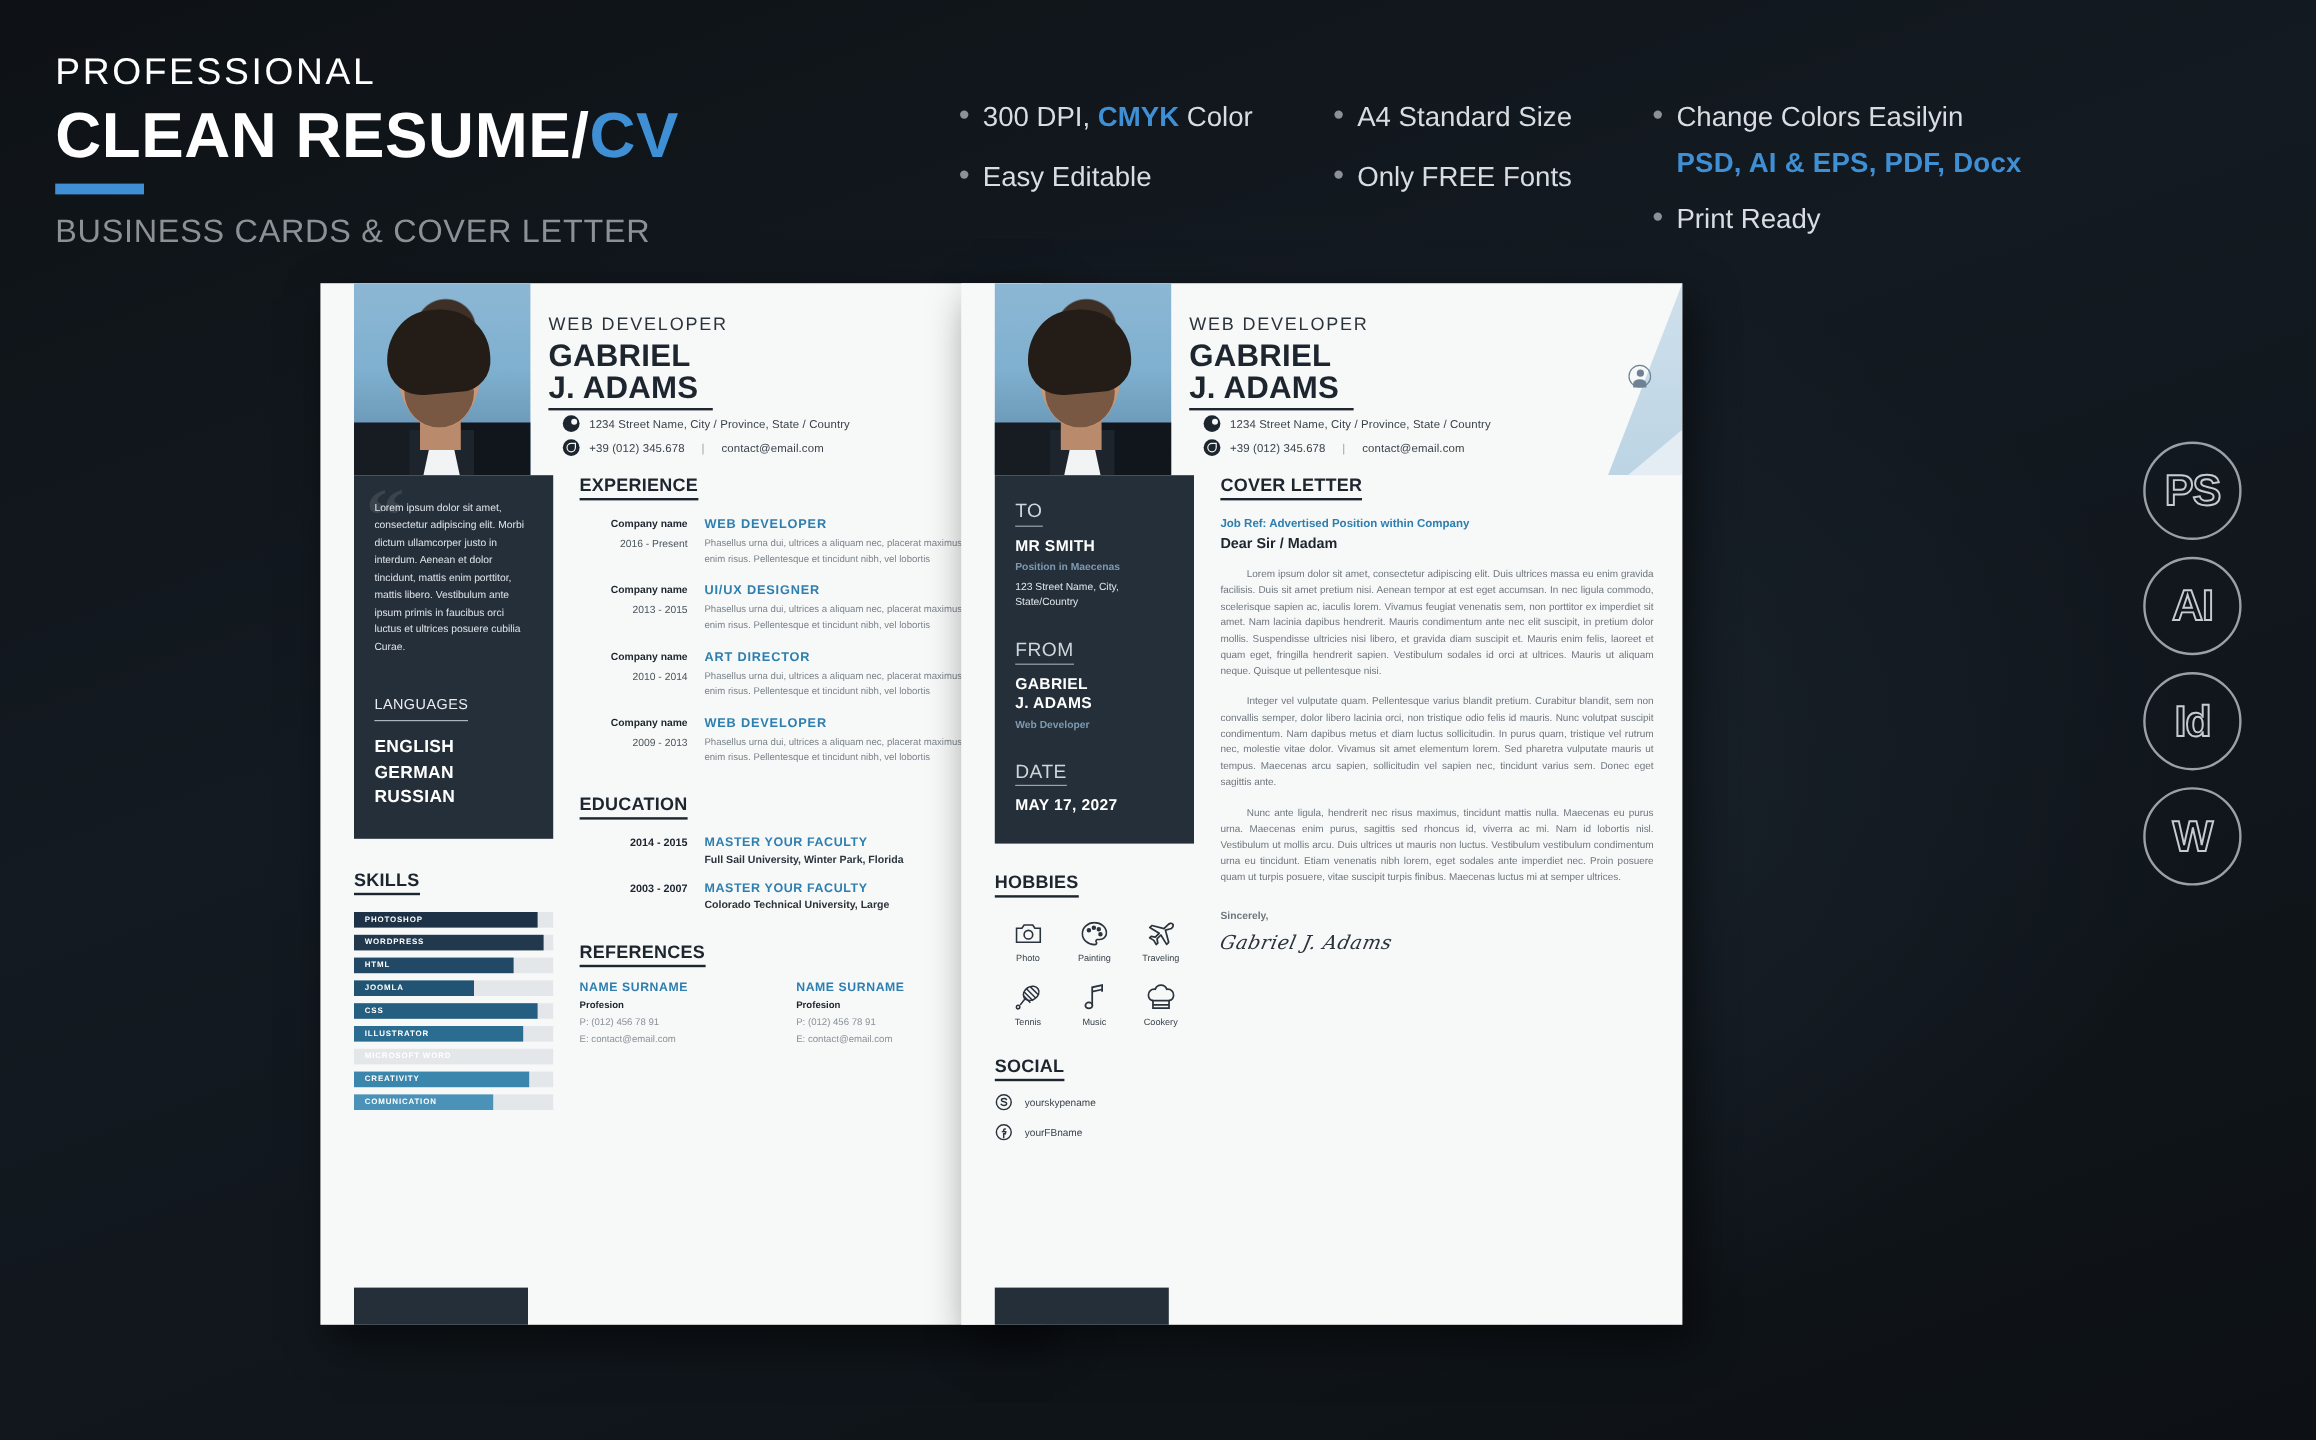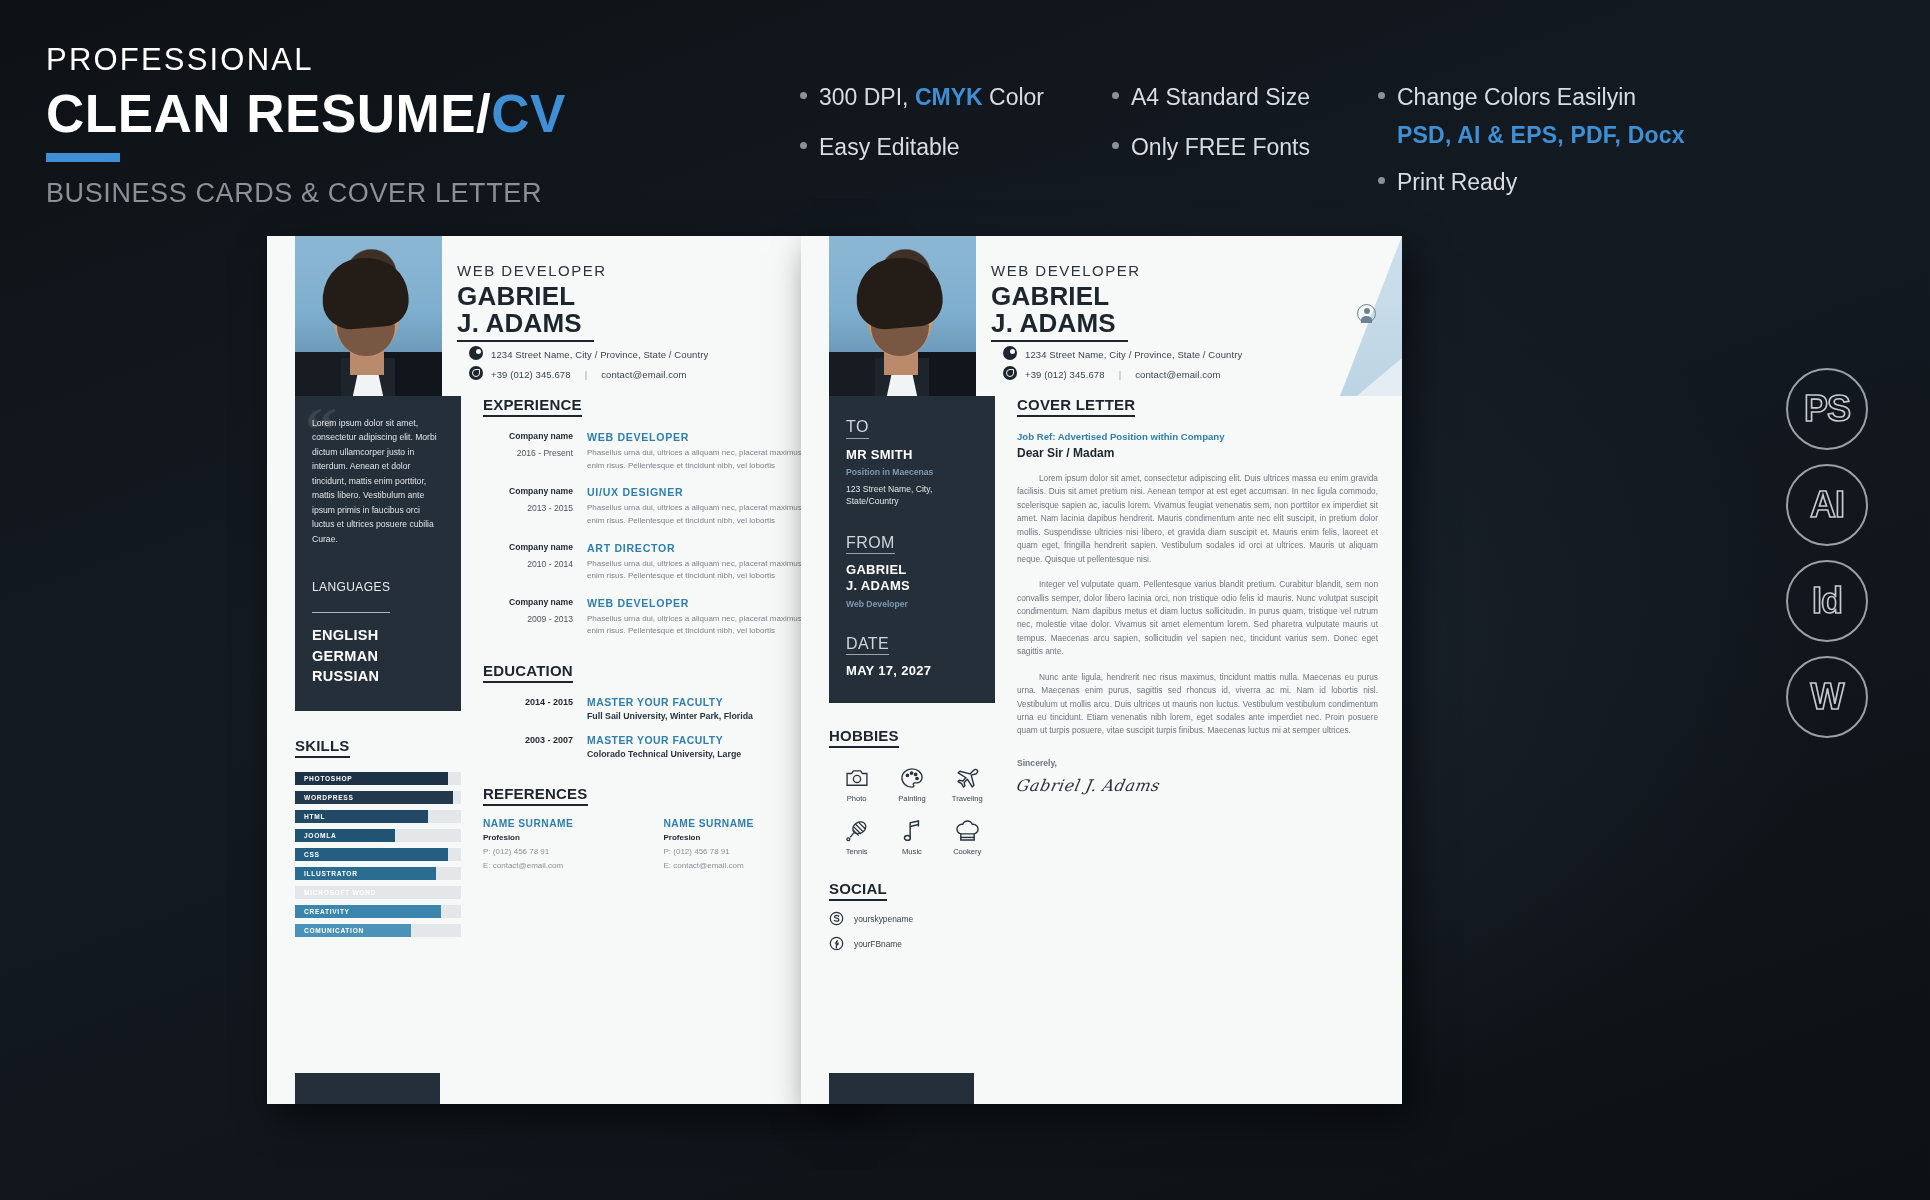--- a/index.html
+++ b/index.html
@@ -167,21 +167,21 @@
     position: absolute; left: 10px; top: 2px;
     font-size: 64px; color: rgba(255,255,255,0.10);
     font-family: "Liberation Serif", serif; font-weight: 700; line-height: 1;
   }
   .quote-text {
     position: relative; font-size: 8.6px; line-height: 1.68; color: #dfe4e9;
   }
   .lang-title {
     margin-top: 34px; font-size: 12px; letter-spacing: 0.4px;
     color: #e9edf1; border-bottom: 1.3px solid #aeb6bd;
-    display: inline-block; padding-bottom: 18px;
+    display: inline-block; padding-bottom: 6px;
   }
   .lang-list { margin-top: 12px; font-size: 14.5px; font-weight: 700;
     line-height: 1.42; color: #ffffff; letter-spacing: 0.3px; }
 
   .sec-title {
     font-size: 15px; font-weight: 700; color: #1d252e; letter-spacing: 0.2px;
     display: inline-block; border-bottom: 2.2px solid #1d252e; padding-bottom: 2px;
   }
 
   

